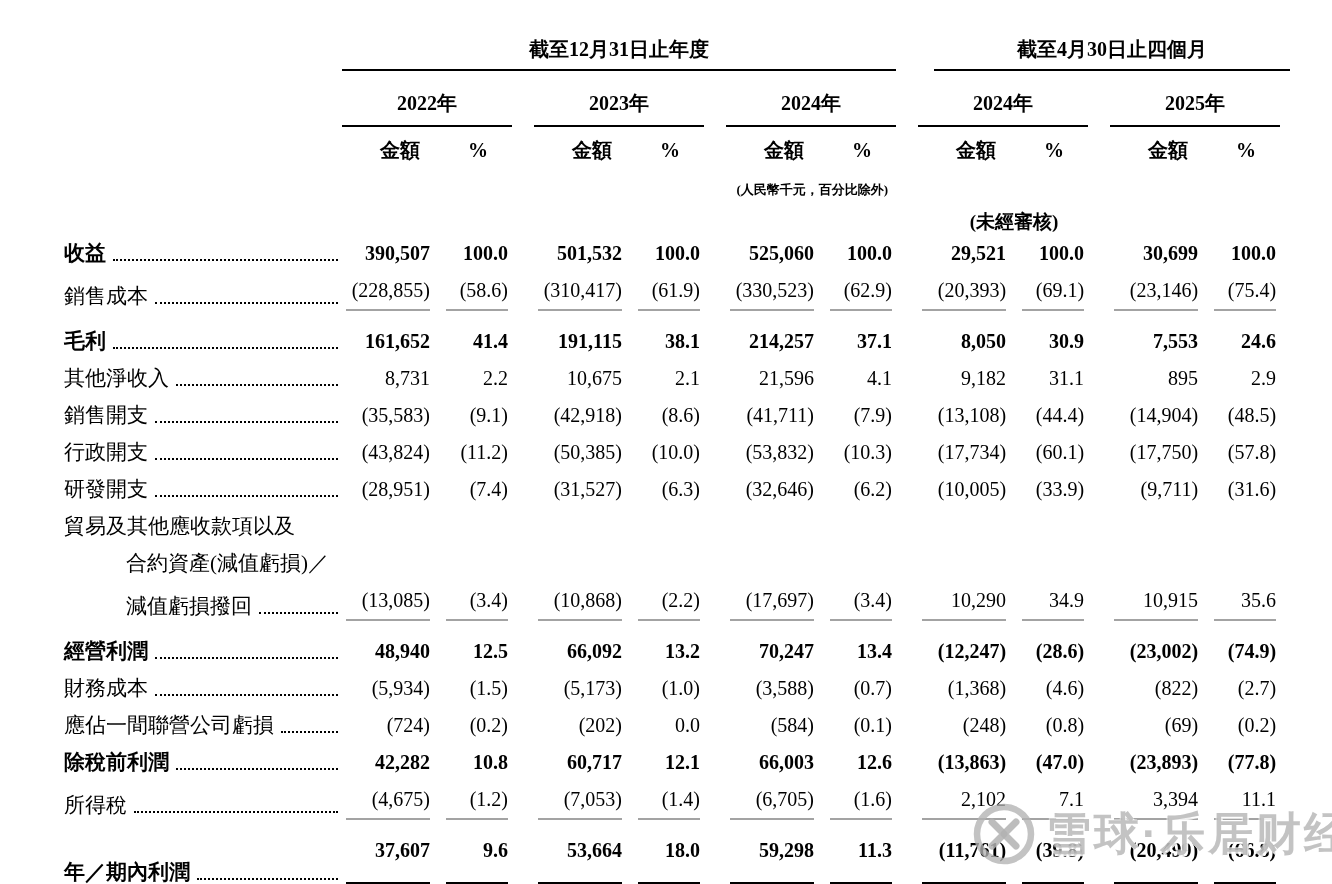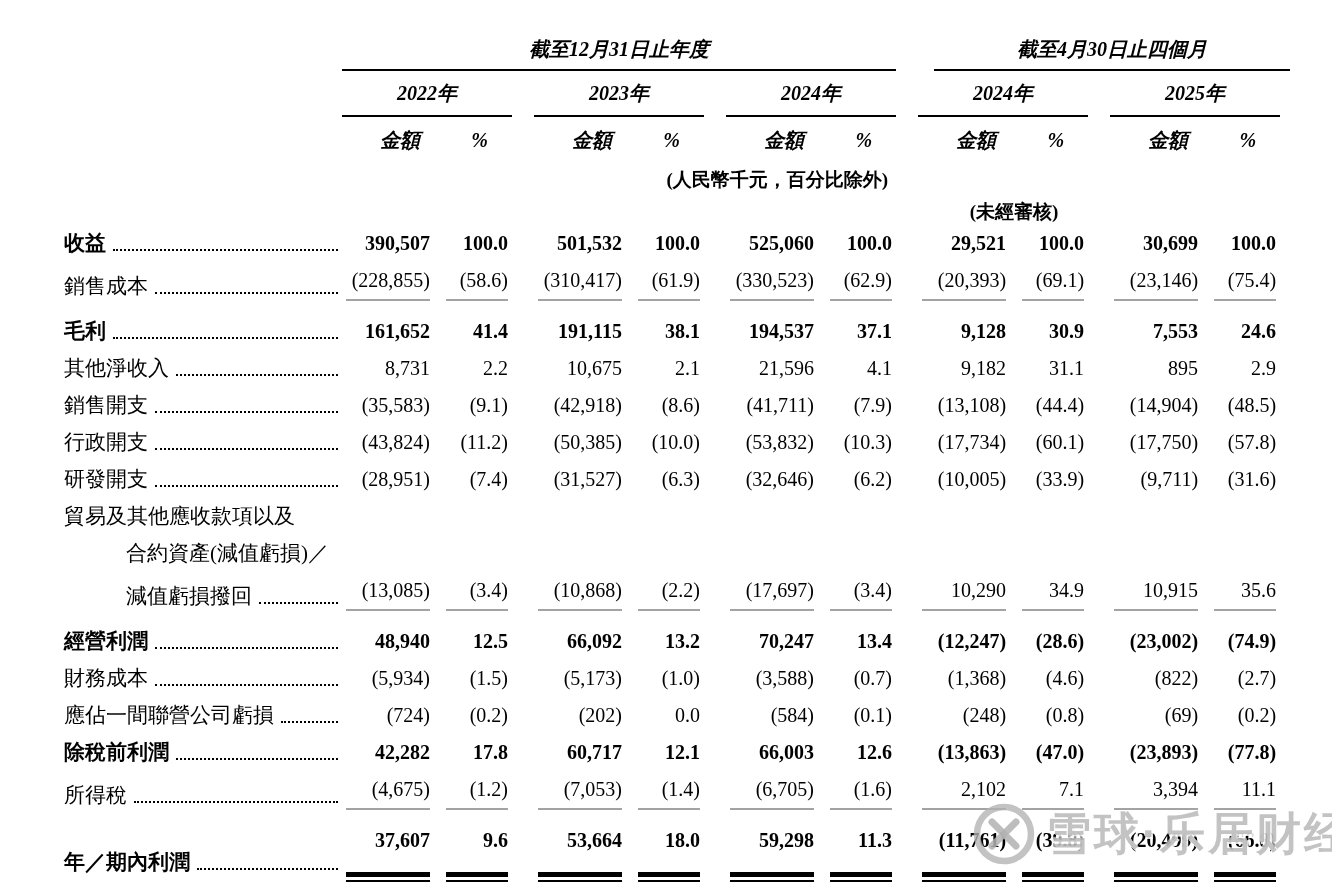--- a/index.html
+++ b/index.html
@@ -11,37 +11,37 @@
   .page{position:absolute;inset:0;padding-top:36px;}
   table{
     border-collapse:collapse;table-layout:fixed;
     width:1238px;margin-left:64px;
   }
   col.c-lbl{width:278px;}
   col.c-amt{width:104px;}
   col.c-pct{width:88px;}
   th,td{padding:0;vertical-align:bottom;font-weight:normal;}
   
-  thead th{font-weight:bold;font-style:italic;}
+  thead th{font-weight:bold;}
   th.grp div{
     font-size:20px;line-height:26px;text-align:center;
     border-bottom:2.5px solid #000;padding-bottom:7px;
   }
   th.grp.grp1 div{margin-right:22px;}
   th.grp.grp2 div{margin:0 12px 0 16px;}
   th.yr{padding-top:9px;}
   th.yr div{
     font-size:20px;line-height:26px;text-align:center;
-    border-bottom:2px solid #000;padding-bottom:9px;margin-right:22px;
+    border-bottom:2px solid #000;padding-bottom:9px;margin-right:22px;margin-top:10px;
   }
   th.hdr-amt,th.hdr-pct{font-size:20px;line-height:26px;padding-top:10px;text-align:right;}
   th.hdr-amt{padding-right:26px;}
   th.hdr-pct{padding-right:46px;}
   td.unit-note{
-    font-size:19px;font-weight:bold;line-height:26px;
+    font-size:13px;font-weight:bold;line-height:26px;
     text-align:right;padding-top:14px;padding-right:30px;white-space:nowrap;
   }
   td.unaudited{
     font-size:19px;font-weight:bold;line-height:26px;
     text-align:center;padding-top:6px;white-space:nowrap;
   }
   
   tbody td{font-size:20px;line-height:29px;padding:4px 0;}
   td.lbl{font-size:21px;white-space:nowrap;}
   .lblwrap{display:flex;align-items:flex-end;}
@@ -190,23 +190,23 @@
           <td class="lbl">
             <div class="lblwrap">
               <span class="lbltext">毛利</span>
               <span class="leader"></span>
             </div>
           </td>
           <td class="amt"><span class="val">161,652</span></td>
           <td class="pct"><span class="val">41.4</span></td>
           <td class="amt"><span class="val">191,115</span></td>
           <td class="pct"><span class="val">38.1</span></td>
-          <td class="amt"><span class="val">194,537</span></td>
+          <td class="amt"><span class="val">214,257</span></td>
           <td class="pct"><span class="val">37.1</span></td>
-          <td class="amt"><span class="val">9,128</span></td>
+          <td class="amt"><span class="val">8,050</span></td>
           <td class="pct"><span class="val">30.9</span></td>
           <td class="amt"><span class="val">7,553</span></td>
           <td class="pct"><span class="val">24.6</span></td>
         </tr>
         <tr>
           <td class="lbl">
             <div class="lblwrap">
               <span class="lbltext">其他淨收入</span>
               <span class="leader"></span>
             </div>
@@ -365,21 +365,21 @@
           <td class="pct"><span class="val">(0.2)</span></td>
         </tr>
         <tr class="bold">
           <td class="lbl">
             <div class="lblwrap">
               <span class="lbltext">除稅前利潤</span>
               <span class="leader"></span>
             </div>
           </td>
           <td class="amt"><span class="val">42,282</span></td>
-          <td class="pct"><span class="val">17.8</span></td>
+          <td class="pct"><span class="val">10.8</span></td>
           <td class="amt"><span class="val">60,717</span></td>
           <td class="pct"><span class="val">12.1</span></td>
           <td class="amt"><span class="val">66,003</span></td>
           <td class="pct"><span class="val">12.6</span></td>
           <td class="amt"><span class="val">(13,863)</span></td>
           <td class="pct"><span class="val">(47.0)</span></td>
           <td class="amt"><span class="val">(23,893)</span></td>
           <td class="pct"><span class="val">(77.8)</span></td>
         </tr>
         <tr class="rule-after">

